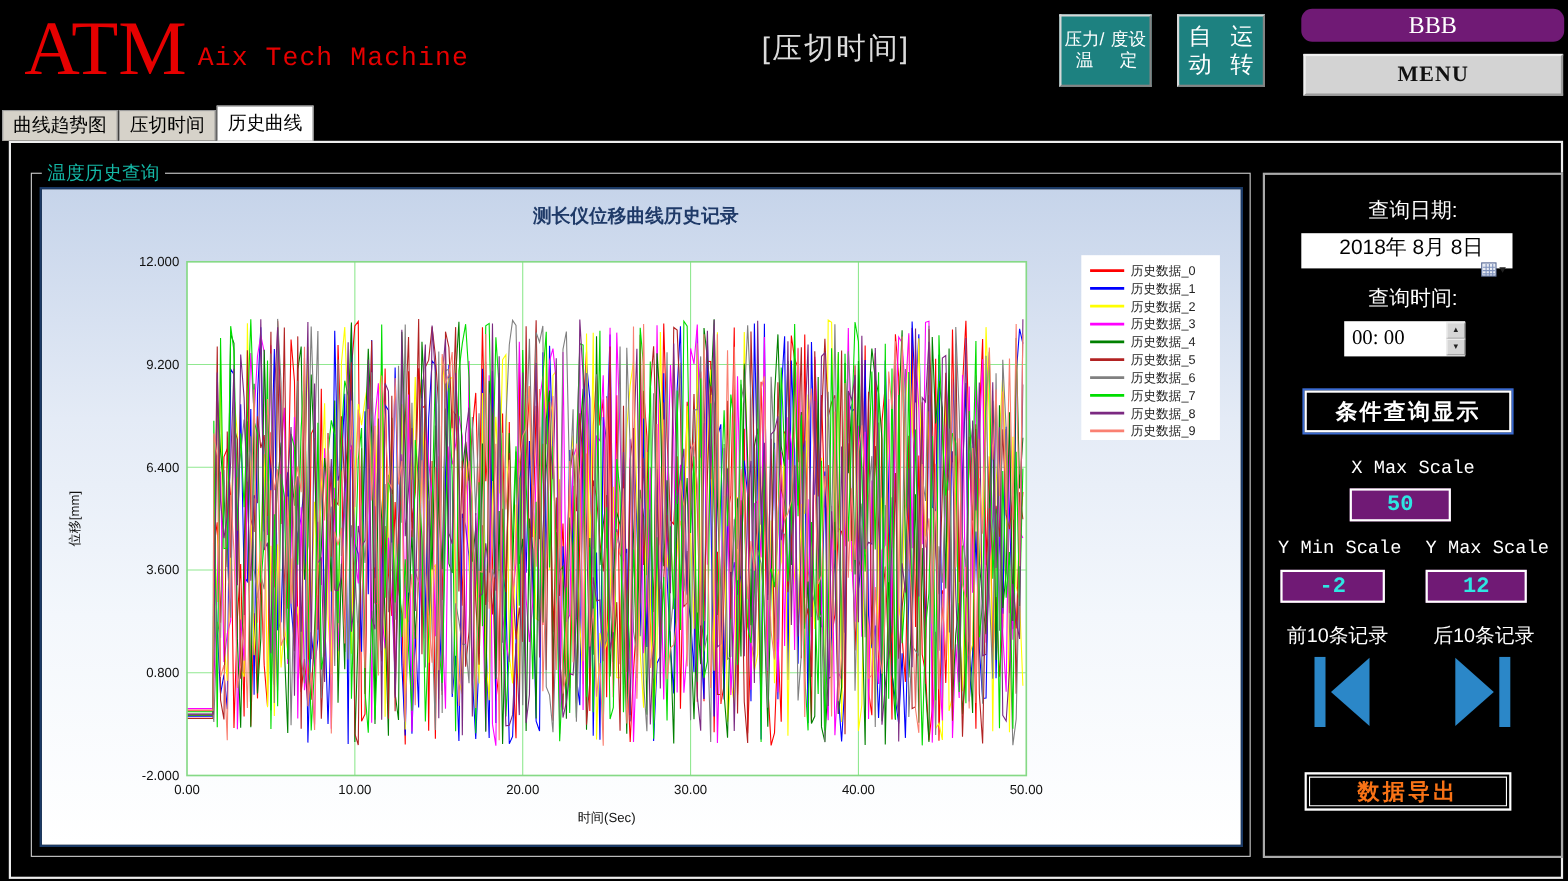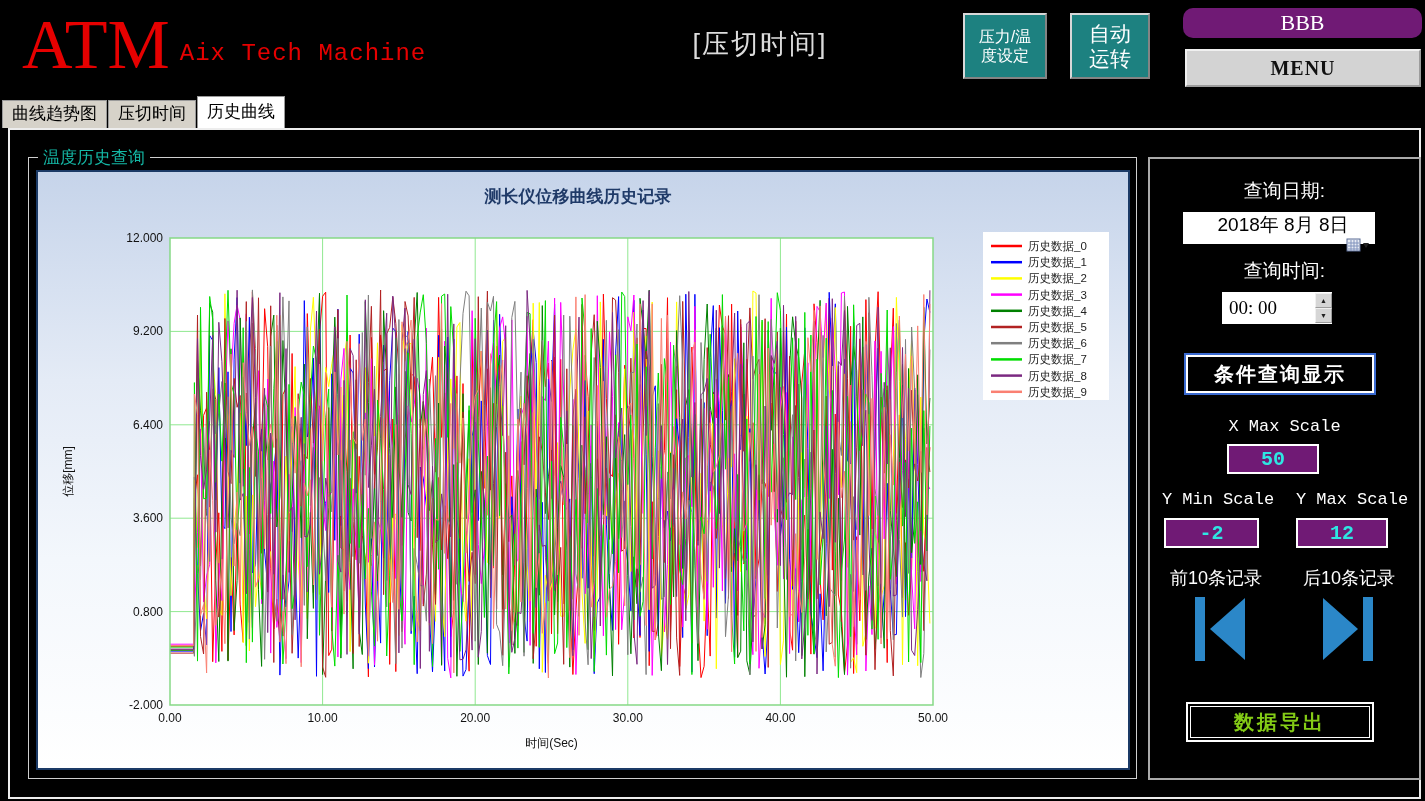--- a/index.html
+++ b/index.html
@@ -9,21 +9,21 @@
   }
   .abs{position:absolute;}
 
   
   .logo-wrap{left:22px;top:2px;display:flex;align-items:baseline;color:#e60000;}
   .logo-main{font-family:Liberation Serif, serif;font-size:70px;line-height:86px;font-weight:400;}
   .logo-sub{font-family:"Liberation Mono",monospace;font-size:24px;margin-left:10px;letter-spacing:1px;position:relative;top:-8px;}
   .page-title{left:560px;top:26px;width:400px;text-align:center;color:#dcdcdc;font-size:27px;letter-spacing:2px;}
   .btn-teal{
     background:#1d8180;color:#fff;border:2px outset #d8d8d8;
-    display:flex;flex-direction:column;align-items:center;justify-content:center;
+    display:flex;align-items:center;justify-content:center;
     text-align:center;cursor:pointer;box-sizing:border-box;
   }
   .btn-teal1{left:963px;top:13px;width:84px;height:66px;font-size:16px;line-height:19px;}
   .btn-teal2{left:1070px;top:13px;width:80px;height:66px;font-size:21px;line-height:25px;}
   .bbb-bar{left:1183px;top:8px;width:239px;height:30px;background:#701a75;color:#fff;
     font-family:"Liberation Serif",serif;font-size:22px;display:flex;align-items:center;justify-content:center;border-radius:10px;}
   .menu-btn{left:1185px;top:49px;width:236px;height:38px;background:#d3d3d3;color:#111;
     border:2px outset #f0f0f0;box-sizing:border-box;font-family:"Liberation Serif",serif;font-weight:bold;
     font-size:20px;display:flex;align-items:center;justify-content:center;cursor:pointer;letter-spacing:1px;}
 
@@ -55,21 +55,21 @@
     align-items:center;justify-content:center;cursor:pointer;box-sizing:border-box;}
   .btn-query{position:absolute;left:36px;top:196px;width:188px;height:38px;background:#000;color:#fff;
     border:2px solid #fff;box-shadow:0 0 0 2px #3a6ad0;box-sizing:border-box;font-size:20px;font-weight:bold;
     display:flex;align-items:center;justify-content:center;letter-spacing:2px;cursor:pointer;}
   .mono-label{position:absolute;font-family:"Liberation Mono",monospace;font-size:17px;color:#fff;text-align:center;}
   .scale-field{position:absolute;background:#701a75;border:2px solid #fff;color:#2ee6e2;
     font-family:"Liberation Mono",monospace;font-size:20px;font-weight:bold;text-align:center;
     display:flex;align-items:center;justify-content:center;box-sizing:border-box;cursor:text;}
   .rec-label{position:absolute;font-size:18px;color:#fff;text-align:center;}
   .nav-icon{position:absolute;cursor:pointer;}
-  .btn-export{position:absolute;left:36px;top:543px;width:188px;height:40px;background:#000;color:#84cc16;
+  .btn-export{position:absolute;left:36px;top:543px;width:188px;height:35px;background:#000;color:#f97316;
     border:2px solid #fff;box-shadow:inset 0 0 0 2px #000,inset 0 0 0 3px #fff;box-sizing:border-box;
     font-size:20px;font-weight:bold;display:flex;align-items:center;justify-content:center;letter-spacing:3px;cursor:pointer;}
 </style>
 </head>
 <body>
 
 <div class="abs logo-wrap">
   <span class="logo-main">ATM</span>
   <span class="logo-sub">Aix Tech Machine</span>
 </div>

